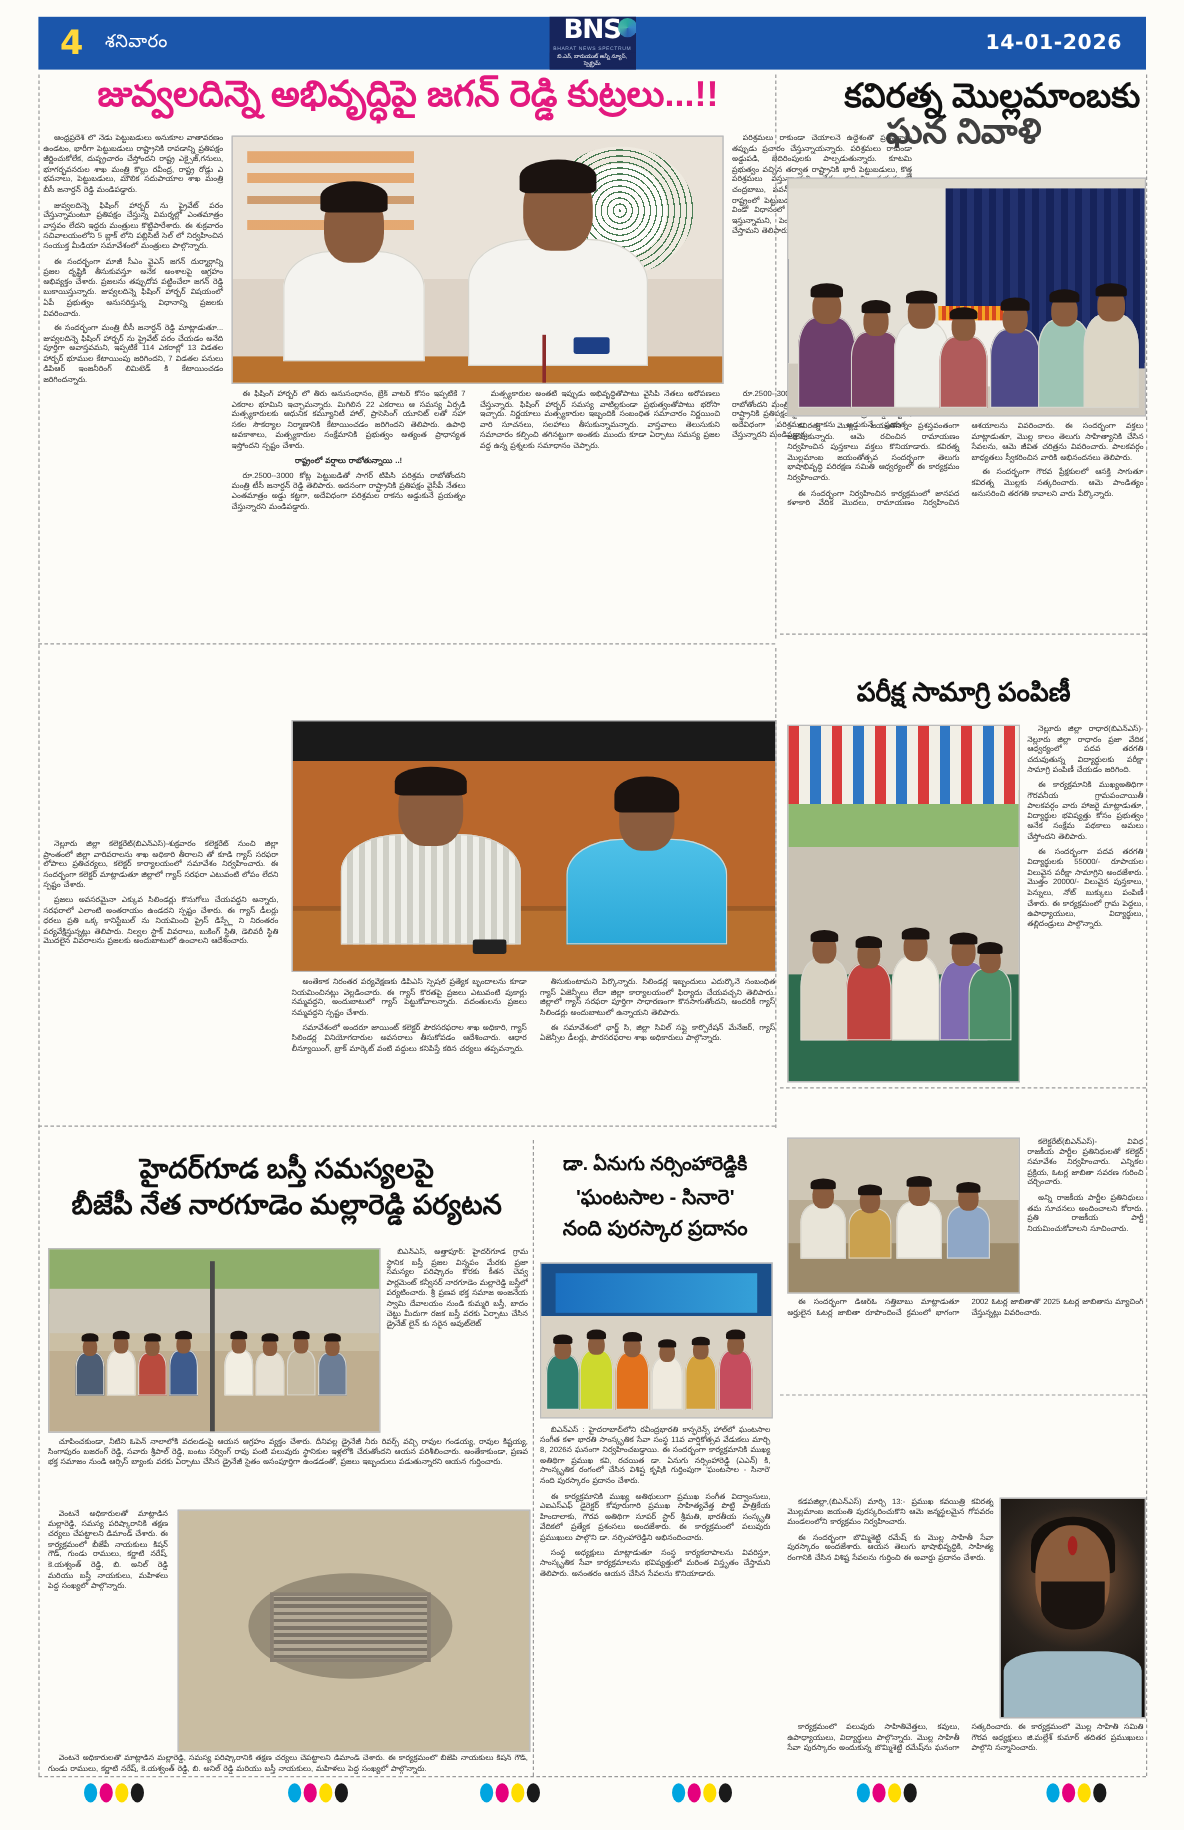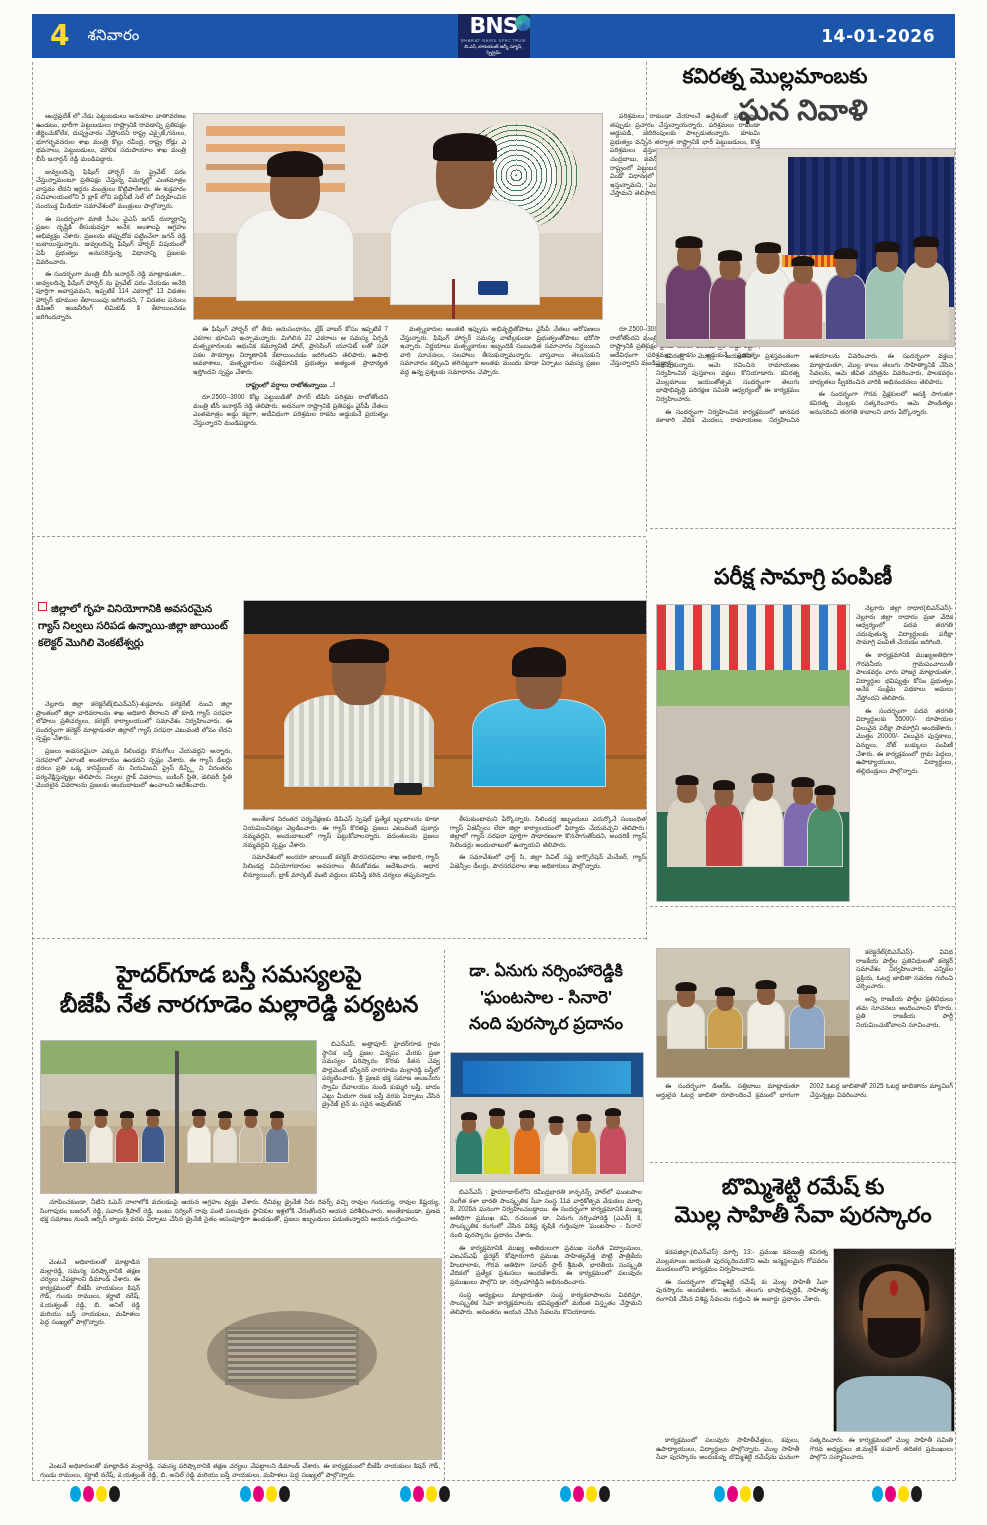--- a/index.html
+++ b/index.html
@@ -237,20 +237,21 @@
       <div class="bns">BNS</div>
       <div class="swirl"></div>
       <div class="tag">BHARAT NEWS
 SPECTRUM</div>
       <div class="tag-te">బి.ఎన్, బారుయుట్ అన్నీ న్యూస్, స్పెక్ట్రమ్</div>
     </div>
 
     <span class="mast-date">14-01-2026</span>
   </div>
 
+  <div class="hl hl-pink" style="position:absolute;left:34px;top:62px;width:612px;font-size:30px;">జువ్వలదిన్నె అభివృద్ధిపై జగన్ రెడ్డి కుట్రలు...!!</div>
 
   <div class="col-text" style="left:36px;top:112px;width:150px;height:420px;">
     <p>ఆంధ్రప్రదేశ్ లో నేడు పెట్టుబడులు అనుకూల వాతావరణం ఉండటం, భారీగా పెట్టుబడులు రాష్ట్రానికి రావడాన్ని ప్రతిపక్షం జీర్ణించుకోలేక, దుష్ప్రచారం చేస్తోందని రాష్ట్ర ఎక్సైజ్,గనులు, భూగర్భవనరుల శాఖ మంత్రి కొల్లు రవీంద్ర, రాష్ట్ర రోడ్లు ఎ భవనాలు, పెట్టుబడులు, మౌలిక సదుపాయాల శాఖ మంత్రి బీసీ జనార్దన్ రెడ్డి మండిపడ్డారు.</p>
     <p>జువ్వలదిన్నె ఫిషింగ్ హార్బర్ ను ప్రైవేట్ పరం చేస్తున్నామంటూ ప్రతిపక్షం చేస్తున్న విమర్శల్లో ఎంతమాత్రం వాస్తవం లేదని ఇద్దరు మంత్రులు కొట్టిపారేశారు. ఈ శుక్రవారం సచివాలయంలోని 5 బ్లాక్ లోని పబ్లిసిటీ సెల్ లో నిర్వహించిన సంయుక్త మీడియా సమావేశంలో మంత్రులు పాల్గొన్నారు.</p>
     <p>ఈ సందర్భంగా మాజీ సీఎం వైఎస్ జగన్ దుర్మార్గాన్ని ప్రజల దృష్టికి తీసుకువస్తూ అనేక అంశాలపై ఆగ్రహం అభివ్యక్తం చేశారు. ప్రజలను తప్పుదోవ పట్టించేలా జగన్ రెడ్డి బుకాయిస్తున్నారు. జువ్వలదిన్నె ఫిషింగ్ హార్బర్ విషయంలో ఏపీ ప్రభుత్వం అనుసరిస్తున్న విధానాన్ని ప్రజలకు వివరించారు.</p>
     <p>ఈ సందర్భంగా మంత్రి బీసీ జనార్దన్ రెడ్డి మాట్లాడుతూ... జువ్వలదిన్నె ఫిషింగ్ హార్బర్ ను ప్రైవేట్ పరం చేయడం అనేది పూర్తిగా అవాస్తవమని, ఇప్పటికే 114 ఎకరాల్లో 13 విడతల హార్బర్ భూముల కేటాయింపు జరిగిందని, 7 విడతల పనులు డిపిఆర్ ఇంజనీరింగ్ లిమిటెడ్ కి కేటాయించడం జరిగిందన్నారు.</p>
   </div>
 
   <div class="photo" style="left:193px;top:113px;width:408px;height:205px;border:1px solid #bbb;">
     <div class="pc-backdrop"></div>
@@ -282,21 +283,21 @@
   </div>
   <div class="col-text" style="left:400px;top:325px;width:200px;height:210px;">
     <p>మత్స్యకారుల అంతటి ఇప్పుడు అభివృద్ధితోపాటు వైసీపీ నేతలు అరోపణలు చేస్తున్నారు. ఫిషింగ్ హార్బర్ సమస్య వాటిల్లకుండా ప్రభుత్వంతోపాటు భరోసా ఇచ్చారు. నిర్ణయాలు మత్స్యకారుల ఇబ్బందికి సంబంధిత సమాచారం నిర్ణయించి వారి సూచనలు, సలహాలు తీసుకున్నామన్నారు. వాస్తవాలు తెలుసుకుని సమాచారం కల్పించి తగినట్టుగా అంతకు ముందు కూడా ఏర్పాటు సమస్య ప్రజల వద్ద ఉన్న ప్రశ్నలకు సమాధానం చెప్పారు.</p>
   </div>
   <div class="col-text" style="left:610px;top:325px;width:150px;height:210px;">
     <p>రూ.2500--3000 కోట్ల పెట్టుబడితో సాగర్ టిపిసి పరిశ్రమ రాబోతోందని మంత్రి టీసీ జనార్దన్ రెడ్డి తెలిపారు. అదనంగా రాష్ట్రానికి ప్రతిపక్షం వైసీపీ నేతలు ఎంతమాత్రం అడ్డు కట్టగా, అదేవిధంగా పరిశ్రమల రాకను అడ్డుకునే ప్రయత్నం చేస్తున్నారని మండిపడ్డారు.</p>
   </div>
 
   <div class="rule-v" style="left:646px;top:62px;height:470px;"></div>
 
-  <div class="hl hl-black" style="position:absolute;left:624px;top:64px;width:302px;font-size:21px;">కవిరత్న మొల్లమాంబకు</div>
+  <div class="hl hl-black" style="position:absolute;left:676px;top:64px;width:302px;font-size:28px;">కవిరత్న మొల్లమాంబకు</div>
   <div class="hl hl-red" style="position:absolute;left:652px;top:94px;width:302px;font-size:29px;">ఘన నివాళి</div>
 
   <div class="photo" style="left:656px;top:148px;width:297px;height:197px;border:1px solid #bbb;">
     <div class="hall"></div>
     <div class="whitewall"></div>
     <div class="curtain"></div>
     <div class="altar"></div>
     <div class="garland"></div>
     <div class="person" style="left:8px;bottom:6px;width:48px;height:120px;">
         <div class="body" style="width:48px;height:76px;background:#6d3f6b;"></div>
@@ -338,23 +339,20 @@
   <div class="col-text" style="left:656px;top:352px;width:297px;height:170px;column-count:2;column-gap:10px;">
     <p>కవిరత్న మొల్ల జయంతిని ప్రశస్తవంతంగా జరుపుకున్నారు. ఆమె రచించిన రామాయణం నిర్వహించిన పుస్తకాలు వక్తలు కొనియాడారు. కవిరత్న మొల్లమాంబ జయంతోత్సవ సందర్భంగా తెలుగు భాషాభివృద్ధి పరిరక్షణ సమితి ఆధ్వర్యంలో ఈ కార్యక్రమం నిర్వహించారు.</p>
     <p>ఈ సందర్భంగా నిర్వహించిన కార్యక్రమంలో జానపద కళాకారి వేదిక మొదలు, రామాయణం నిర్వహించిన ఆశయాలను వివరించారు. ఈ సందర్భంగా వక్తలు మాట్లాడుతూ, మొల్ల కాలం తెలుగు సాహిత్యానికి చేసిన సేవలను, ఆమె జీవిత చరిత్రను వివరించారు. పాలకవర్గం బాధ్యతలు స్వీకరించిన వారికి అభినందనలు తెలిపారు.</p>
     <p>ఈ సందర్భంగా గౌరవ ప్రేక్షకులలో ఆసక్తి సాగుతూ కవిరత్న మొల్లకు సత్కరించారు. ఆమె పాండిత్యం అనుసరించి తరగతి కావాలని వారు పేర్కొన్నారు.</p>
   </div>
 
   <div class="rule-h" style="left:32px;top:536px;width:614px;"></div>
   <div class="rule-h" style="left:650px;top:528px;width:305px;"></div>
 
 
-  <div class="teaser" style="left:38px;top:600px;width:196px;height:88px;">
-    <span class="bullet"></span><span>జిల్లాలో గృహ వినియోగానికి అవసరమైన గ్యాస్ నిల్వలు సరిపడ ఉన్నాయి-జిల్లా జాయింట్ కలెక్టర్ మొగిలి వెంకటేశ్వర్లు</span>
-  </div>
 
   <div class="photo" style="left:243px;top:600px;width:402px;height:208px;border:1px solid #bbb;">
     <div style="position:absolute;inset:0;background:linear-gradient(#1a1a1a 0 16%, #b9672c 16% 74%, #9c5a26 74% 100%);"></div>
     <div style="position:absolute;left:0;right:0;bottom:0;height:24%;background:#b8702f;"></div>
     <div class="person" style="left:40px;bottom:22px;width:150px;height:150px;">
       <div class="body" style="width:150px;height:92px;background:repeating-linear-gradient(90deg,#efefe9 0 5px,#cfcfc6 5px 10px);"></div>
       <div class="head" style="width:54px;height:64px;bottom:82px;"></div>
       <div class="hair" style="width:60px;height:24px;bottom:124px;"></div>
     </div>
     <div class="person" style="left:228px;bottom:22px;width:134px;height:142px;">
@@ -450,22 +448,20 @@
   <div class="col-text" style="left:856px;top:948px;width:97px;height:200px;">
     <p>కలెక్టరేట్(బిఎన్ఎస్)- వివిధ రాజకీయ పార్టీల ప్రతినిధులతో కలెక్టర్ సమావేశం నిర్వహించారు. ఎన్నికల ప్రక్రియ, ఓటర్ల జాబితా సవరణ గురించి చర్చించారు.</p>
     <p>అన్ని రాజకీయ పార్టీల ప్రతినిధులు తమ సూచనలు అందించాలని కోరారు. ప్రతి రాజకీయ పార్టీ నియమించుకోవాలని సూచించారు.</p>
   </div>
   <div class="col-text" style="left:656px;top:1082px;width:297px;height:70px;column-count:2;column-gap:10px;">
     <p>ఈ సందర్భంగా డిఆర్ఓ సత్తిబాబు మాట్లాడుతూ అర్హులైన ఓటర్ల జాబితా రూపొందించే క్రమంలో భాగంగా 2002 ఓటర్ల జాబితాతో 2025 ఓటర్ల జాబితాను మ్యాచింగ్ చేస్తున్నట్లు వివరించారు.</p>
   </div>
 
   <div class="rule-h" style="left:650px;top:1162px;width:305px;"></div>
 
-  <div class="hl hl-black" style="position:absolute;left:652px;top:1175px;width:302px;font-size:22px;">బొమ్మిశెట్టి రమేష్ కు</div>
-  <div class="hl hl-black" style="position:absolute;left:652px;top:1203px;width:302px;font-size:22px;">మొల్ల సాహితీ సేవా పురస్కారం</div>
 
   <div class="photo" style="left:833px;top:1248px;width:120px;height:182px;border:1px solid #bbb;">
     <div class="portrait">
       <div class="p-hair"></div>
       <div class="p-head"></div>
       <div class="p-tilak"></div>
       <div class="p-beard"></div>
       <div class="p-shirt"></div>
     </div>
   </div>

